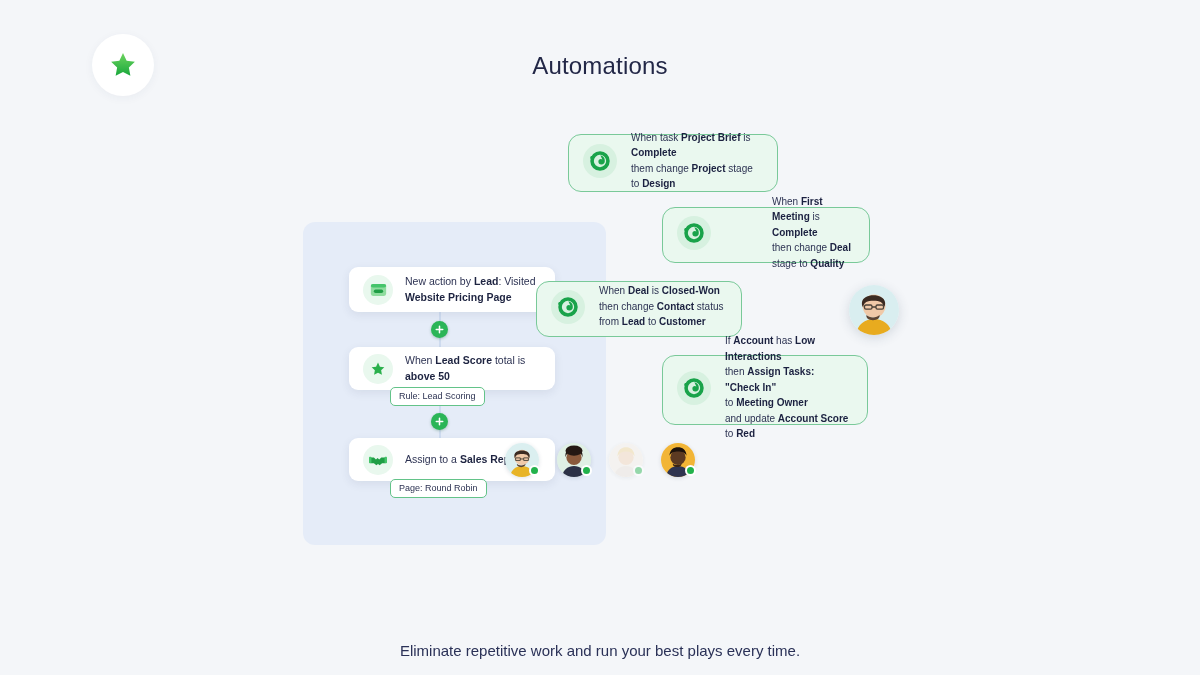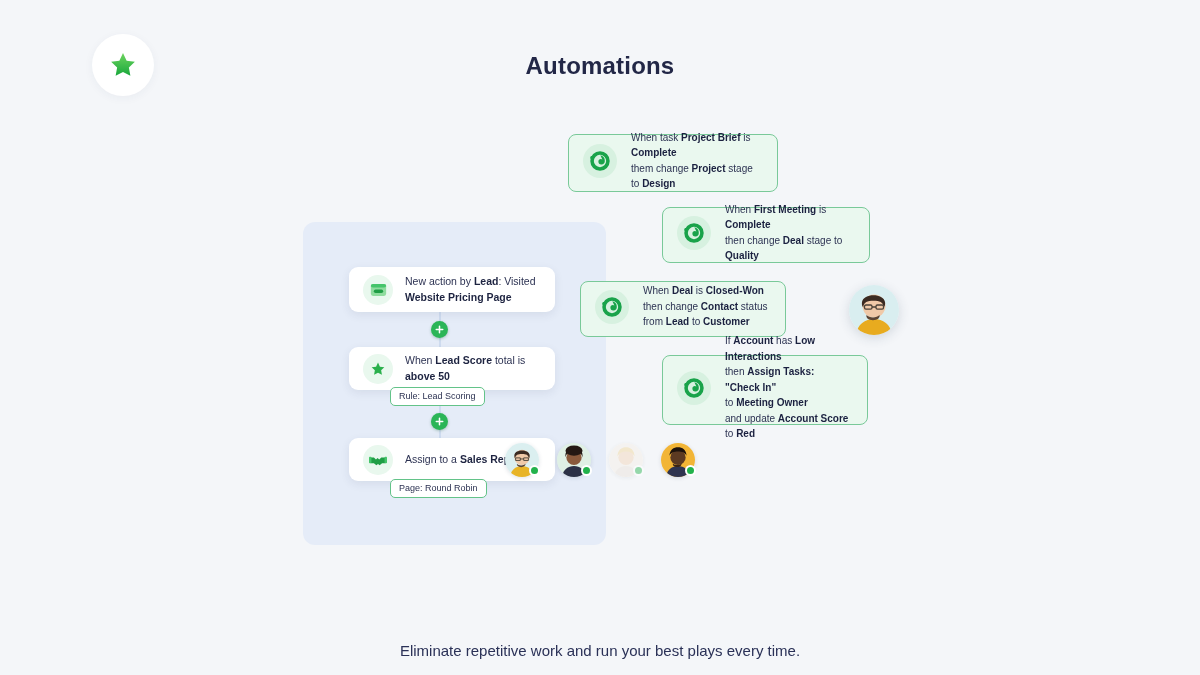--- a/index.html
+++ b/index.html
@@ -18,21 +18,21 @@
     background: #ffffff;
     display: flex; align-items: center; justify-content: center;
     box-shadow: 0 2px 10px rgba(40,60,90,0.05);
   }
   .logo-star { width: 30px; height: 30px; display: block; }
 
   
   .page-title {
     position: absolute; left: 0; top: 52px; width: 1200px;
     text-align: center;
-    font-size: 24px; font-weight: bold; letter-spacing: 0.2px;
+    font-size: 24px; font-weight: normal; letter-spacing: 0.2px;
     color: #222747;
   }
 
   
   .caption {
     position: absolute; left: 0; top: 606px; width: 1200px;
     text-align: center; font-size: 15px; color: #2a3157; margin-top: 36px;
   }
 
   
@@ -115,36 +115,36 @@
     width: 50px; height: 50px; border-radius: 50%;
     overflow: hidden;
     box-shadow: 0 3px 12px rgba(40,60,90,0.16);
   }
 
   
   .auto-card {
     position: absolute;
     background: #eaf8ef;
     border: 1px solid #79c999;
-    border-radius: 8px;
+    border-radius: 13px;
     display: flex; align-items: center;
     padding: 0 16px 5px 14px;
   }
   .auto-icon {
     width: 34px; height: 34px; border-radius: 50%;
     background: #d7f1e0;
     display: flex; align-items: center; justify-content: center;
     flex: 0 0 auto; margin-right: 14px;
   }
   .auto-text { font-size: 10px; color: #2c3252; line-height: 1.55; }
   .auto-text b { font-weight: bold; color: #1b2140; }
 
   #auto-card-1 { left: 568px; top: 134px; width: 210px; height: 58px; }
-  #auto-card-2 { left: 662px; top: 207px; width: 208px; height: 56px; }
-  #auto-card-3 { left: 580px; top: 281px; width: 206px; height: 56px; }
+  #auto-card-2 { left: 662px; top: 207px; width: 208px; height: 56px; gap: 47px; }
+  #auto-card-3 { left: 536px; top: 281px; width: 206px; height: 56px; }
   #auto-card-4 { left: 662px; top: 355px; width: 206px; height: 70px; }
 </style>
 </head>
 <body>
 
 <div class="stage">
 
   <div class="logo-badge">
     <svg class="logo-star" viewBox="0 0 24 24">
       <defs>

